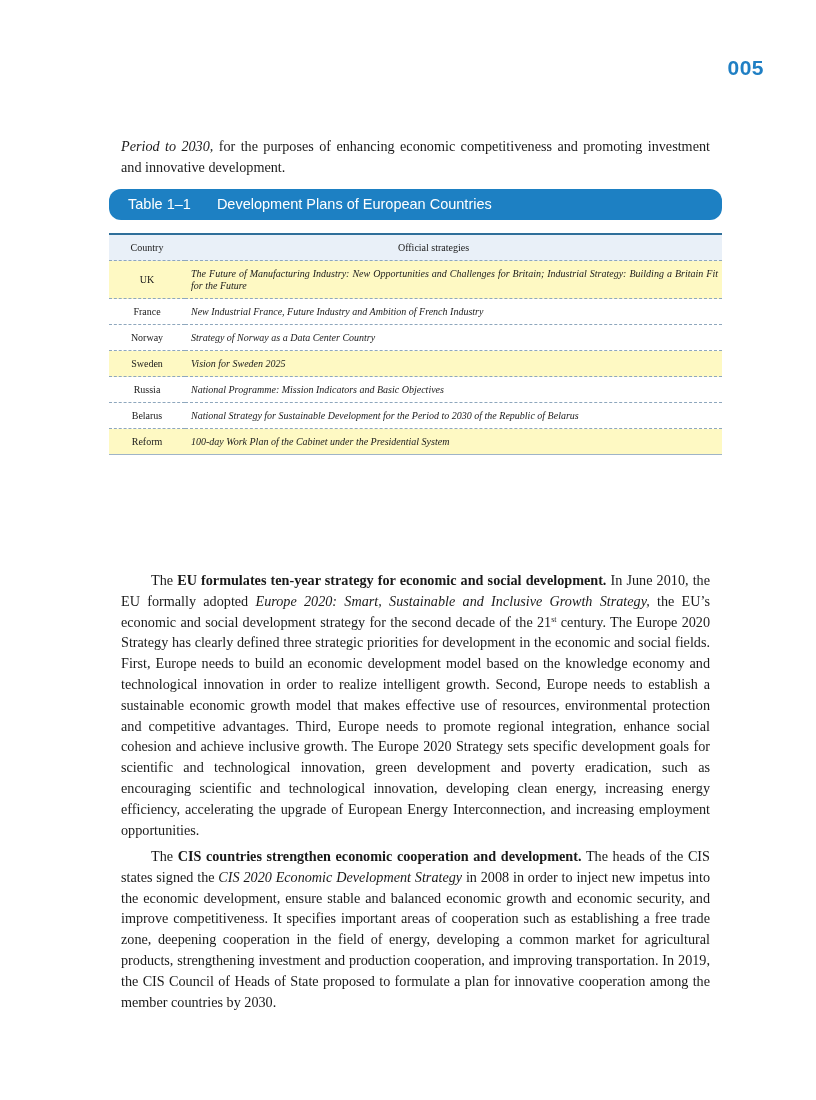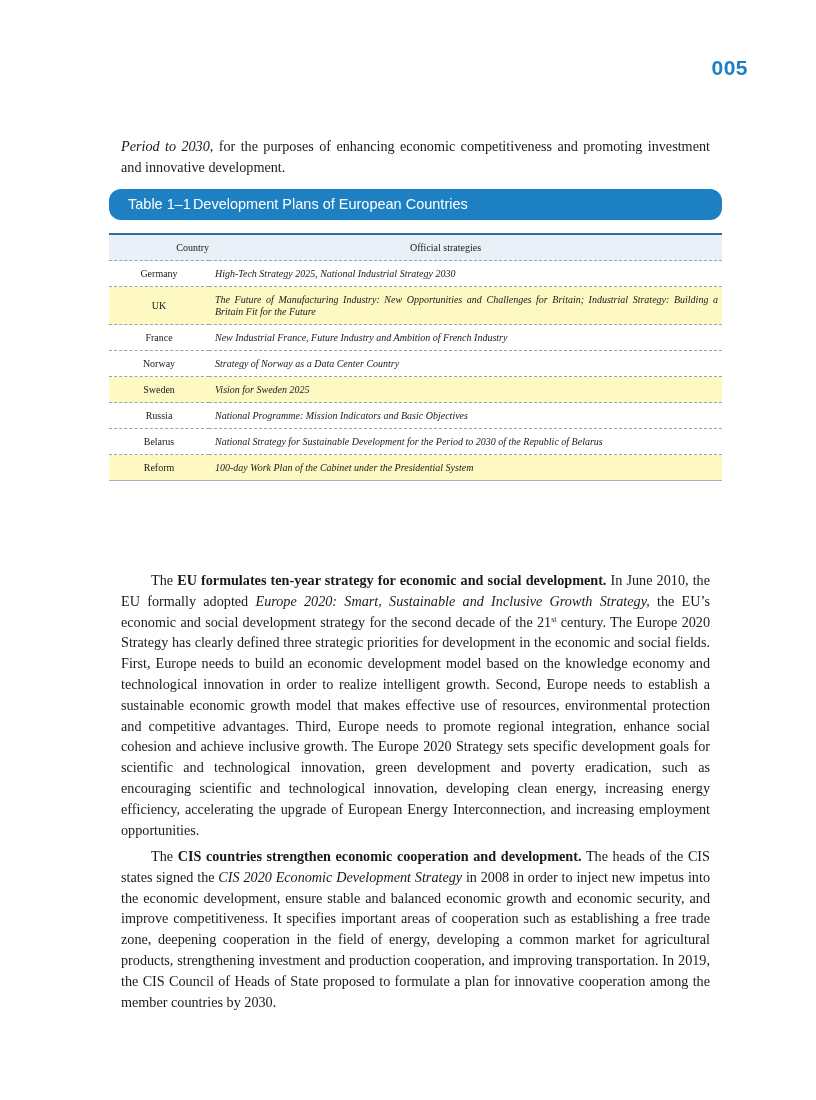--- a/index.html
+++ b/index.html
@@ -1,30 +1,30 @@
 <!DOCTYPE html>
 <html><head>
   <meta charset="utf-8">
   <style>
     html, body { margin: 0; padding: 0; background: #ffffff; }
     body { width: 816px; height: 1100px; position: relative; overflow: hidden; font-family: "Liberation Serif", serif; color: #1a1a1a; }
-    .page-number { position: absolute; top: 56px; right: 68px; font-family: "Liberation Sans", sans-serif; font-weight: bold; font-size: 21px; color: #1f7fc4; letter-spacing: 0.5px; }
+    .page-number { position: absolute; top: 56px; right: 52px; font-family: "Liberation Sans", sans-serif; font-weight: bold; font-size: 21px; color: #1f7fc4; letter-spacing: 0.5px; }
     .content { position: absolute; left: 109px; width: 613px; }
     .para { font-size: 14.2px; line-height: 20.8px; text-align: justify; margin: 12px; }
     .para.indent { text-indent: 30px; }
     .para i { font-style: italic; }
     .para b { font-weight: bold; }
     .para sup { font-size: 8px; vertical-align: 5px; line-height: 0; }
     #intro { top: 124px; }
     .table-title { position: absolute; top: 189px; left: 109px; width: 613px; height: 31px; background: #1d80c3; border-radius: 12px; color: #ffffff; font-family: "Liberation Sans", sans-serif; font-size: 14.5px; line-height: 31px; box-sizing: border-box; padding-left: 19px; }
-    .table-title .num { margin-right: 2px; }
+    .table-title .num { margin-right: 26px; }
     table.plans { position: absolute; top: 233px; left: 109px; width: 613px; border-collapse: collapse; font-size: 10px; }
     table.plans thead tr { border-top: 2.5px solid #2f6f9a; background: #e9f0f8; }
     table.plans th { font-weight: normal; height: 25px; padding: 0; border-bottom: 1px dashed #8ea7bd; }
-    table.plans th.col-country { width: 76px; text-align: right; padding-left: 24px; }
+    table.plans th.col-country { width: 76px; text-align: center; }
     table.plans th.col-strat { text-align: center; padding-right: 40px; }
     table.plans td { border-bottom: 1px dashed #8ea7bd; padding: 0; height: 25px; }
     table.plans tr.multi td { height: 37px; }
     table.plans td.country { text-align: center; width: 76px; }
     table.plans td.strat { font-style: italic; padding-left: 6px; padding-right: 4px; line-height: 11.5px; text-align: justify; }
     table.plans tr.shaded { background: #fef9c3; }
     table.plans tr:last-child td { border-bottom: 1.5px solid #9fb4c7; }
     #eu-para { top: 558px; }
     #cis-para { top: 834px; }
   </style>
@@ -42,24 +42,20 @@
 </div>
 
 <table class="plans">
   <thead>
     <tr>
       <th class="col-country">Country</th>
       <th class="col-strat">Official strategies</th>
     </tr>
   </thead>
   <tbody>
-    <tr>
-      <td class="country">Germany</td>
-      <td class="strat">High-Tech Strategy 2025, National Industrial Strategy 2030</td>
-    </tr>
     <tr class="shaded multi">
       <td class="country">UK</td>
       <td class="strat">The Future of Manufacturing Industry: New Opportunities and Challenges for Britain; Industrial Strategy: Building a Britain Fit for the Future</td>
     </tr>
     <tr>
       <td class="country">France</td>
       <td class="strat">New Industrial France, Future Industry and Ambition of French Industry</td>
     </tr>
     <tr>
       <td class="country">Norway</td>

